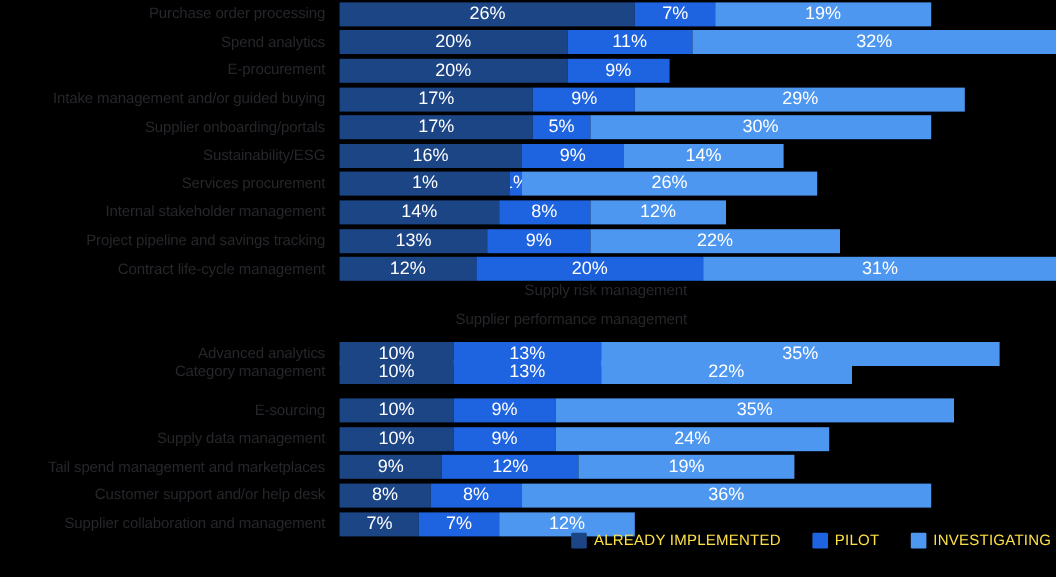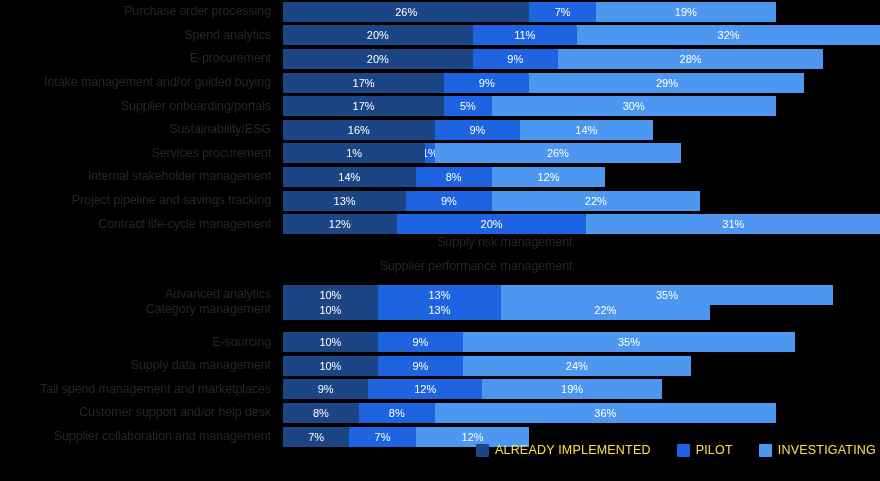--- a/index.html
+++ b/index.html
@@ -18,21 +18,21 @@
   .cat-label{
     width:277px;flex:0 0 277px;text-align:right;padding-right:6px;box-sizing:border-box;
     font-size:12.5px;line-height:13px;color:#26262b;white-space:nowrap;overflow:hidden;
     letter-spacing:-0.1px;
   }
   .bar-wrap{
     position:relative;height:20px;display:flex;align-items:stretch;flex:0 0 auto;
   }
   .seg{
     height:20px;display:flex;align-items:center;justify-content:center;
-    font-size:11px;color:#ffffff;box-sizing:border-box;overflow:hidden;white-space:nowrap;
+    font-size:15px;color:#ffffff;box-sizing:border-box;overflow:hidden;white-space:nowrap;
     line-height:20px;
   }
   .seg.s0{background:#1c4586;}
   .seg.s1{background:#1e63e0;}
   .seg.s2{background:#4d97f0;}
   .seg .v{pointer-events:none;}
 
   .legend{
     position:absolute;left:0;top:437px;width:880px;height:26px;
     display:flex;align-items:center;justify-content:flex-end;padding-right:4px;box-sizing:border-box;
@@ -82,23 +82,20 @@
       </div>
       <div class="row" style="top: 47.2px;">
         <div class="cat-label">E-procurement</div>
         <div class="bar-wrap" style="margin-left: 6px;">
           <div class="seg s0" style="width: 189.6px;">
             <span class="v">20%</span>
           </div>
           <div class="seg s1" style="width: 85.32px;">
             <span class="v">9%</span>
           </div>
-          <div class="seg s2" style="width: 265.44px;">
-            <span class="v">28%</span>
-          </div>
         </div>
       </div>
       <div class="row" style="top: 70.8px;">
         <div class="cat-label">Intake management and/or guided buying</div>
         <div class="bar-wrap" style="margin-left: 6px;">
           <div class="seg s0" style="width: 161.16px;">
             <span class="v">17%</span>
           </div>
           <div class="seg s1" style="width: 85.32px;">
             <span class="v">9%</span>

